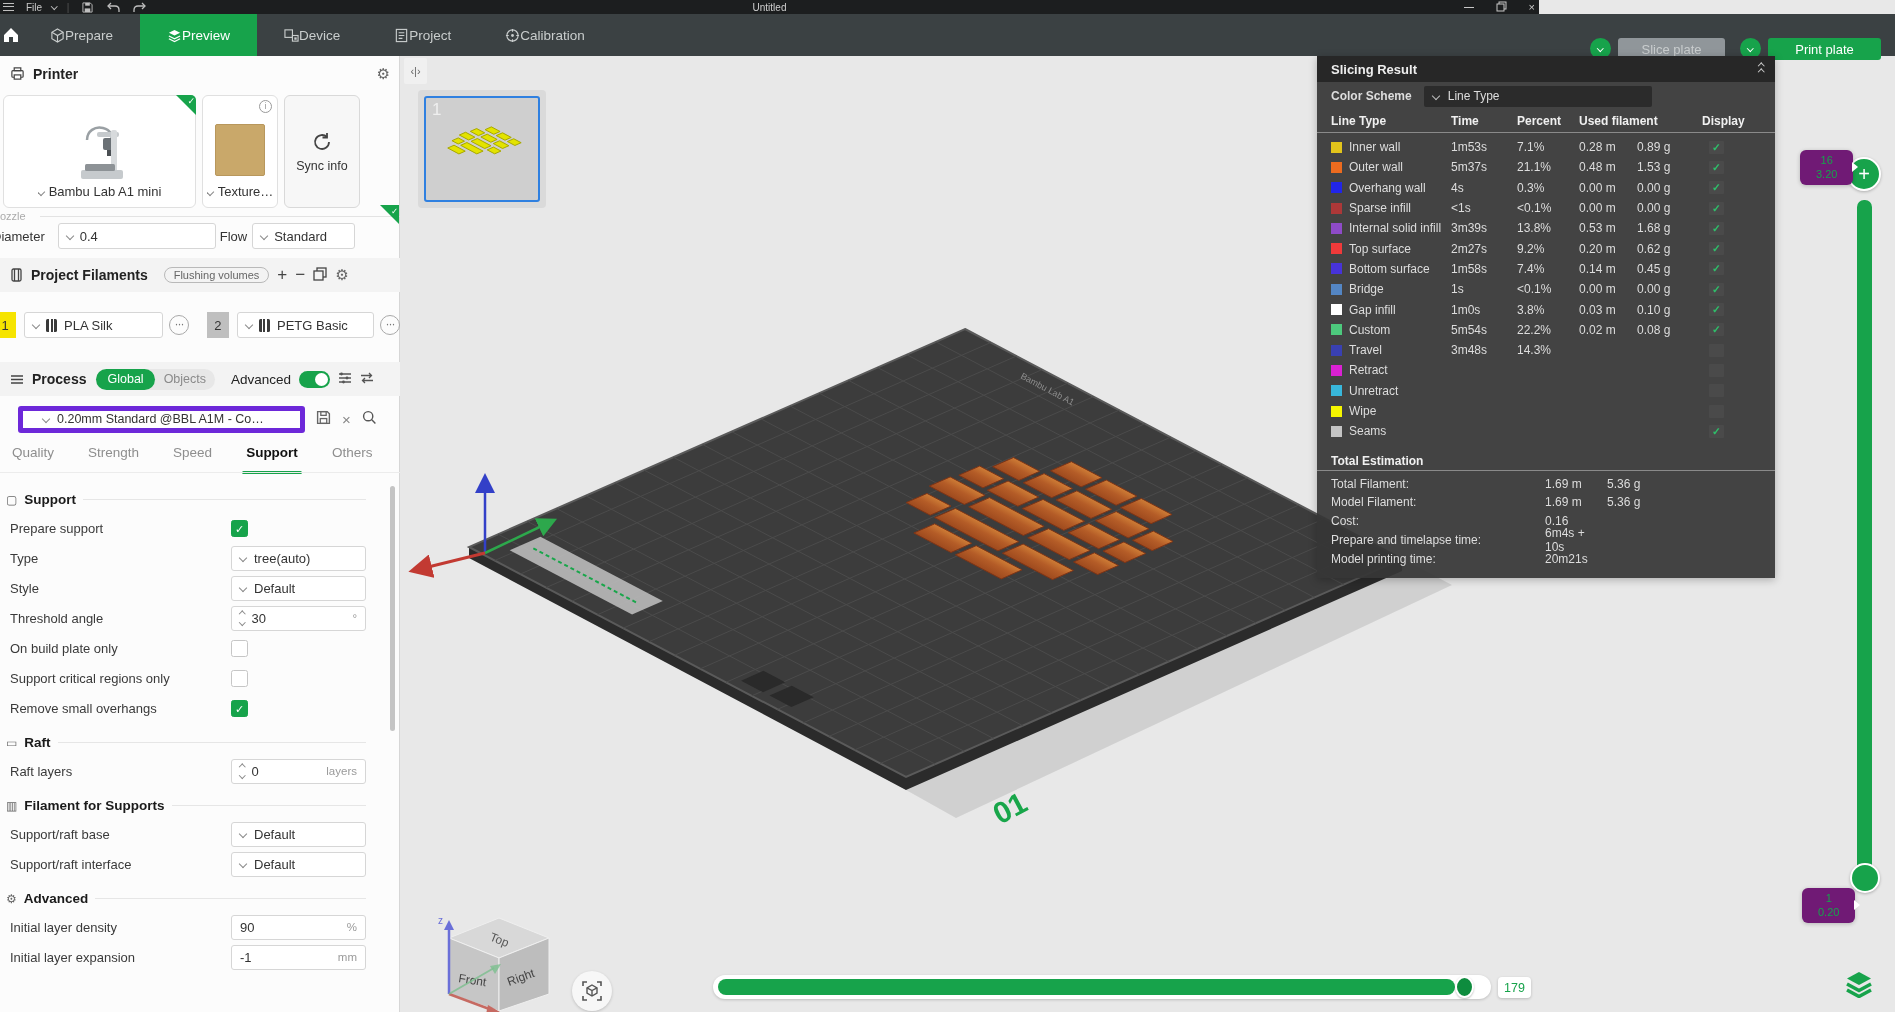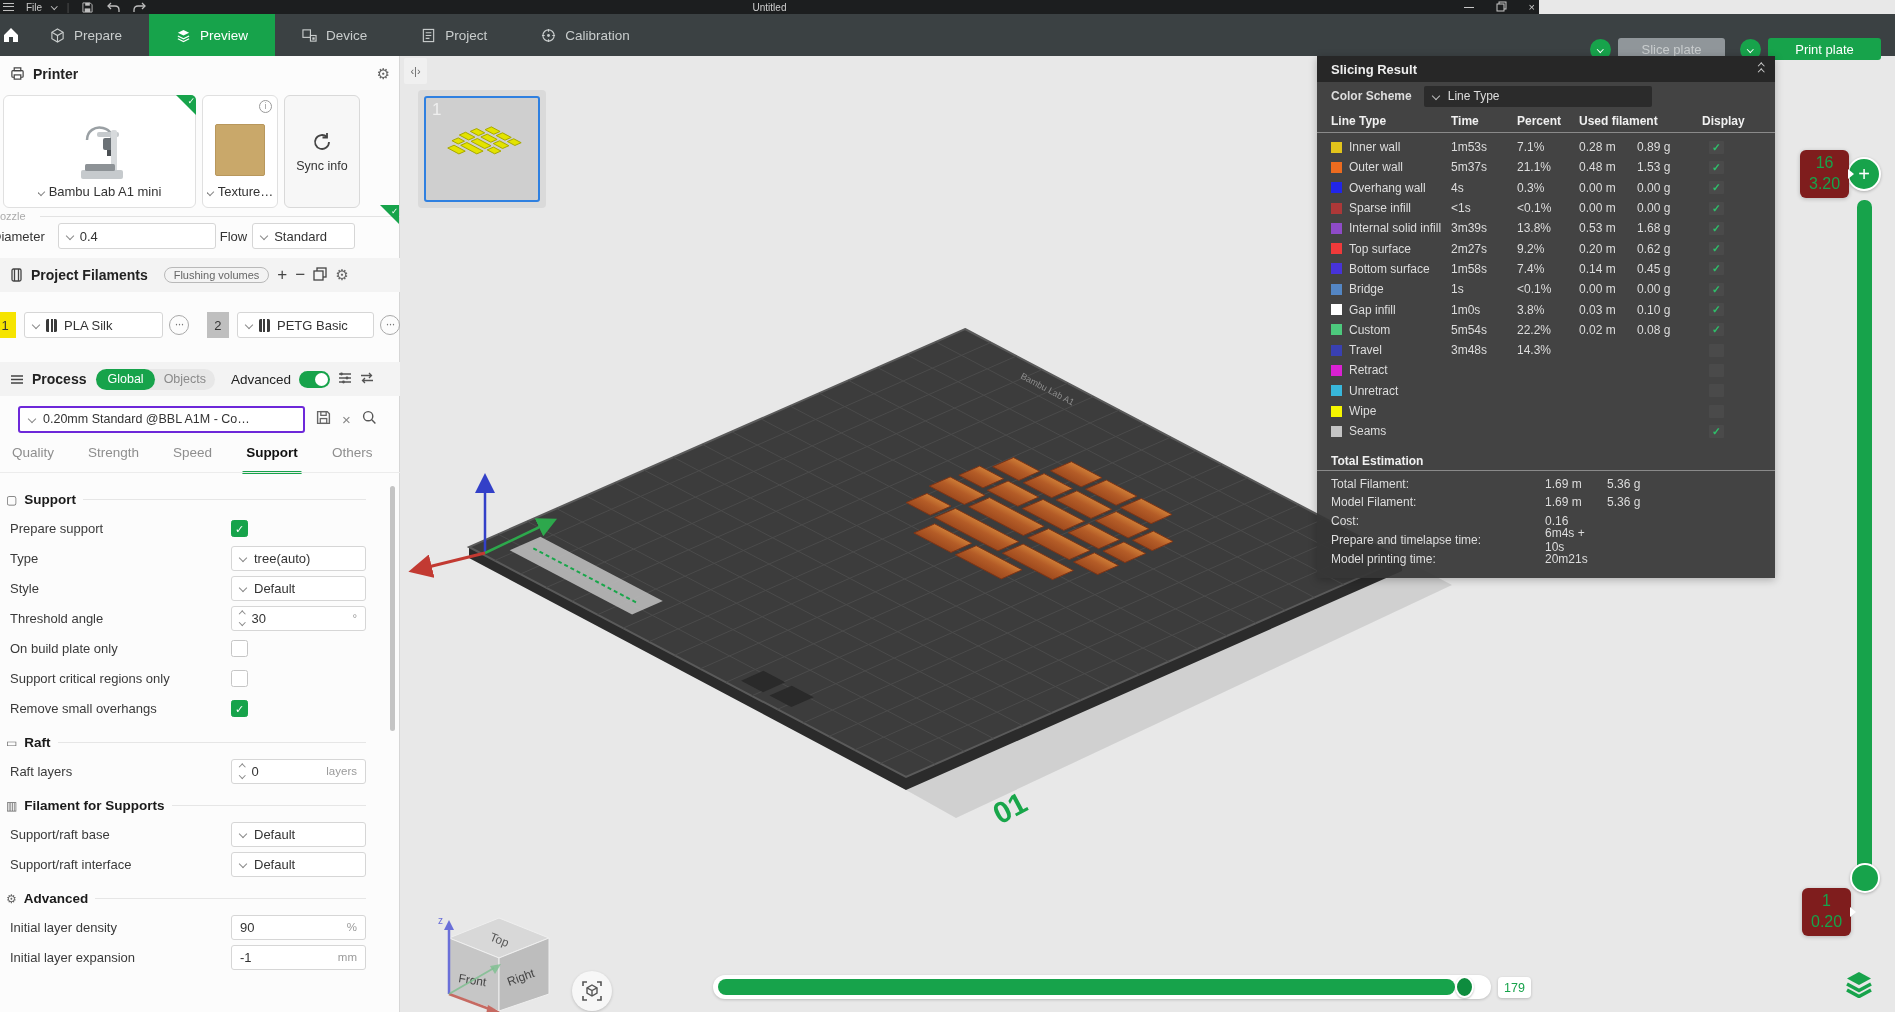--- a/index.html
+++ b/index.html
@@ -6,25 +6,25 @@
 html,body{width:1895px;height:1012px;overflow:hidden}
 body{font-family:"Liberation Sans",sans-serif;background:#E8E8E8;position:relative;color:#333}
 
 .menubar{position:absolute;top:0;left:0;width:1539px;height:14px;background:#1C1E1F;display:flex;align-items:center;gap:10px;color:#C8C8C8;font-size:10px}
 .menubar .ttl{position:absolute;left:50%;transform:translateX(-50%);color:#CFCFCF}
 .mb-ico{display:flex;align-items:center;justify-content:center;width:16px;height:12px;color:#BFBFBF}
 .hamb{width:11px;height:8px;border-top:1.5px solid #BFBFBF;border-bottom:1.5px solid #BFBFBF;position:relative}
 .hamb:before{content:"";position:absolute;left:0;right:0;top:2.2px;border-top:1.5px solid #BFBFBF}
 .winbtns{position:absolute;right:4px;top:0;height:14px;display:flex;gap:22px;align-items:center;color:#C8C8C8;font-size:10px}
 .tabbar{position:absolute;top:14px;left:0;width:1895px;height:42px;background:#3B4143;display:flex;align-items:stretch;color:#C9CDCD;font-size:13.5px}
-.tab{display:flex;align-items:center;gap:9px;padding:0 27px;cursor:pointer}
+.tab{display:flex;align-items:center;padding:0 27px;cursor:pointer}
 .tab.active{background:#17A34B;color:#fff}
 .tab svg{flex:none}
 .homeico{display:flex;align-items:center;padding:0 2px 0 1px}
-.tb-actions{position:absolute;right:14px;top:24px;display:flex;align-items:center;gap:7px}
+.tb-actions{position:absolute;right:14px;top:24px;display:flex;gap:7px}
 .chevcircle{width:21px;height:21px;border-radius:50%;background:#17A34B;display:flex;align-items:center;justify-content:center}
 .btn{height:22px;border-radius:3px;font-size:13px;display:flex;align-items:center;justify-content:center;padding:0 18px}
 .btn.gray{background:#90969A;color:#C9CDCE;width:107px}
 .btn.green{background:#17A34B;color:#fff;width:113px}
 
 .chev{display:inline-block;width:6px;height:6px;border-right:1.6px solid #8a8a8a;border-bottom:1.6px solid #8a8a8a;transform:rotate(45deg);flex:none}
 .chev.up{transform:rotate(-135deg)}
 .chev.w{border-color:#fff}
 .chev.dk{border-color:#BDBDBD}
 .chev.sm{width:4.5px;height:4.5px}
@@ -48,21 +48,21 @@
 .filrow{position:absolute;top:244px;left:0;width:400px;height:50px;display:flex;align-items:center}
 .fbadge{width:22px;height:26px;display:flex;align-items:center;justify-content:center;font-size:13px;color:#333;flex:none}
 .spool{width:11px;height:13px;background:linear-gradient(90deg,#3a3a3a 0 3px,#fff 3px 4.5px,#3a3a3a 4.5px 6.5px,#fff 6.5px 8px,#3a3a3a 8px 11px);border-radius:1.5px;flex:none}
 .elip{width:20px;height:20px;border:1px solid #A9A9A9;border-radius:50%;color:#777;font-size:12px;line-height:17px;text-align:center;letter-spacing:-1px;flex:none}
 .scopewrap{background:#E7E7E7;border-radius:11px;display:flex;align-items:center;height:21px;font-size:12.5px;font-weight:normal}
 .scope-on{background:#17A34B;color:#fff;border-radius:11px;height:21px;display:flex;align-items:center;padding:0 11px}
 .scope-off{color:#8a8a8a;padding:0 9px}
 .toggle{width:31px;height:17px;border-radius:9px;background:#17A34B;position:relative;flex:none}
 .toggle:after{content:"";position:absolute;right:2px;top:2px;width:13px;height:13px;background:#fff;border-radius:50%}
 .presetrow{position:absolute;top:347px;left:0;width:400px;height:32px;display:flex;align-items:center;gap:11px;padding-left:18px}
-.preset{width:287px;height:27px;border:2px solid #6d28d9;border-radius:3px;background:#fff;display:flex;align-items:center;gap:8px;padding:0 9px;font-size:12.5px;color:#333;white-space:nowrap;overflow:hidden}
+.preset{width:287px;height:27px;border:5px solid #6d28d9;border-radius:3px;background:#fff;display:flex;align-items:center;gap:8px;padding:0 20px;font-size:12.5px;color:#333;white-space:nowrap;overflow:hidden}
 .ptabs{position:absolute;top:389px;left:0;width:400px;height:26px;display:flex;gap:30px;padding-left:10px;font-size:13.5px;color:#8E8E8E}
 .ptab{position:relative;padding:0 2px}
 .ptab.active{color:#111;font-weight:bold}
 .ptab.active:after{content:"";position:absolute;left:-2px;right:-2px;bottom:-3px;height:3px;border-radius:2px;background:#17A34B}
 .ptabs-div{position:absolute;top:416px;left:0;width:400px;border-top:1px solid #ECECEC}
 .settings{position:absolute;top:420px;left:0;width:390px;bottom:0;padding:4px 24px 0 10px;overflow:hidden}
 .ghead{display:flex;align-items:center;gap:7px;font-size:13.5px;font-weight:bold;color:#1a1a1a;margin:12px 0 6px -4px}
 .ghead .gi{color:#666;font-size:12px;font-weight:normal}
 .ghead .ln{flex:1;border-top:1px solid #E6E6E6}
 .srow{display:flex;align-items:center;height:30px}
@@ -95,21 +95,21 @@
 .dcheck{width:15px;height:13px;background:#4A4A4A;border-radius:1px;margin-left:14px;color:#2FBE6A;font-size:10.5px;font-weight:bold;line-height:13px;text-align:center}
 .tot-title{margin-top:10px;padding:0 14px;height:20px;font-weight:bold;color:#F0F0F0;border-bottom:1px solid #8A8A8A;display:flex;align-items:center}
 .totrows{padding:3px 0 10px}
 .totrow{display:flex;padding:0 14px;height:18.7px;align-items:center}
 .totrow .tl{width:214px}
 .totrow .t1{width:62px}
 
 .vtrack{position:absolute;left:1857px;top:200px;width:15px;height:680px;background:#17A34B;border-radius:7px}
 .vhandle-top{position:absolute;left:1847px;top:157px;width:34px;height:34px;border-radius:50%;background:#17A34B;border:2.5px solid #fff;box-shadow:0 1px 3px rgba(0,0,0,.25);color:#fff;display:flex;align-items:center;justify-content:center;font-size:20px;line-height:1}
 .vhandle-bot{position:absolute;left:1850px;top:863px;width:30px;height:30px;border-radius:50%;background:#17A34B;border:2px solid #fff;box-shadow:0 1px 3px rgba(0,0,0,.25)}
-.vtip{position:absolute;background:#7f1d1d;border-radius:6px;box-shadow:0 1px 4px rgba(0,0,0,.22);color:#17A34B;font-size:16px;text-align:center;line-height:1.3;padding:3px 9px}
+.vtip{position:absolute;background:#701a75;border-radius:6px;box-shadow:0 1px 4px rgba(0,0,0,.22);color:#17A34B;font-size:11px;text-align:center;line-height:1.3;padding:3px 16px}
 .vtip:after{content:"";position:absolute;right:-5px;top:50%;margin-top:-5px;border-left:6px solid #fff;border-top:5px solid transparent;border-bottom:5px solid transparent}
 
 .hslider{position:absolute;left:713px;top:975px;width:778px;height:24px;background:#fff;border-radius:12px;box-shadow:0 1px 3px rgba(0,0,0,.18)}
 .hfill{position:absolute;left:5px;top:4px;width:737px;height:16px;background:#17A34B;border-radius:8px}
 .hhandle{position:absolute;left:742px;top:1px;width:19px;height:22px;background:#0E8C3E;border:2px solid #fff;border-radius:50%;box-shadow:0 1px 2px rgba(0,0,0,.25)}
 .hbadge{position:absolute;left:1498px;top:977px;height:21px;background:#fff;border-radius:4px;box-shadow:0 1px 3px rgba(0,0,0,.2);color:#17A34B;font-size:12.5px;display:flex;align-items:center;padding:0 6px}
 .orbitbtn{position:absolute;left:572px;top:971px;width:40px;height:40px;border-radius:50%;background:#F7F7F7;box-shadow:0 1px 3px rgba(0,0,0,.18);display:flex;align-items:center;justify-content:center}
 .layersico{position:absolute;left:1845px;top:970px}
 .scene{position:absolute;left:0;top:48px;width:1895px;height:964px;pointer-events:none}
 </style>

